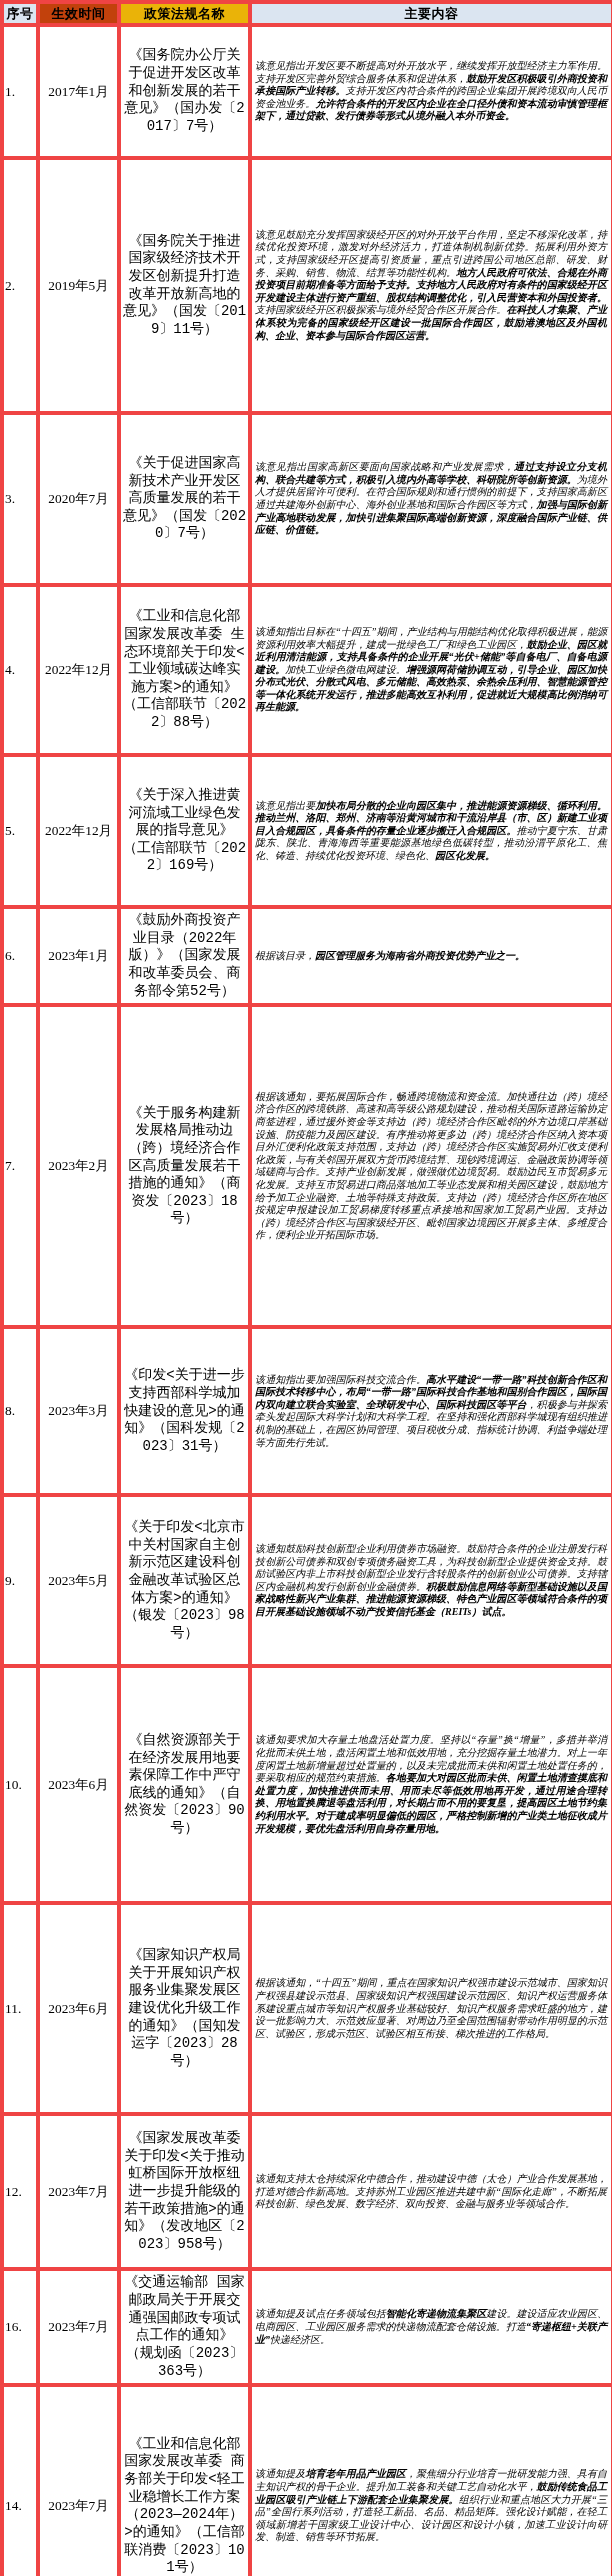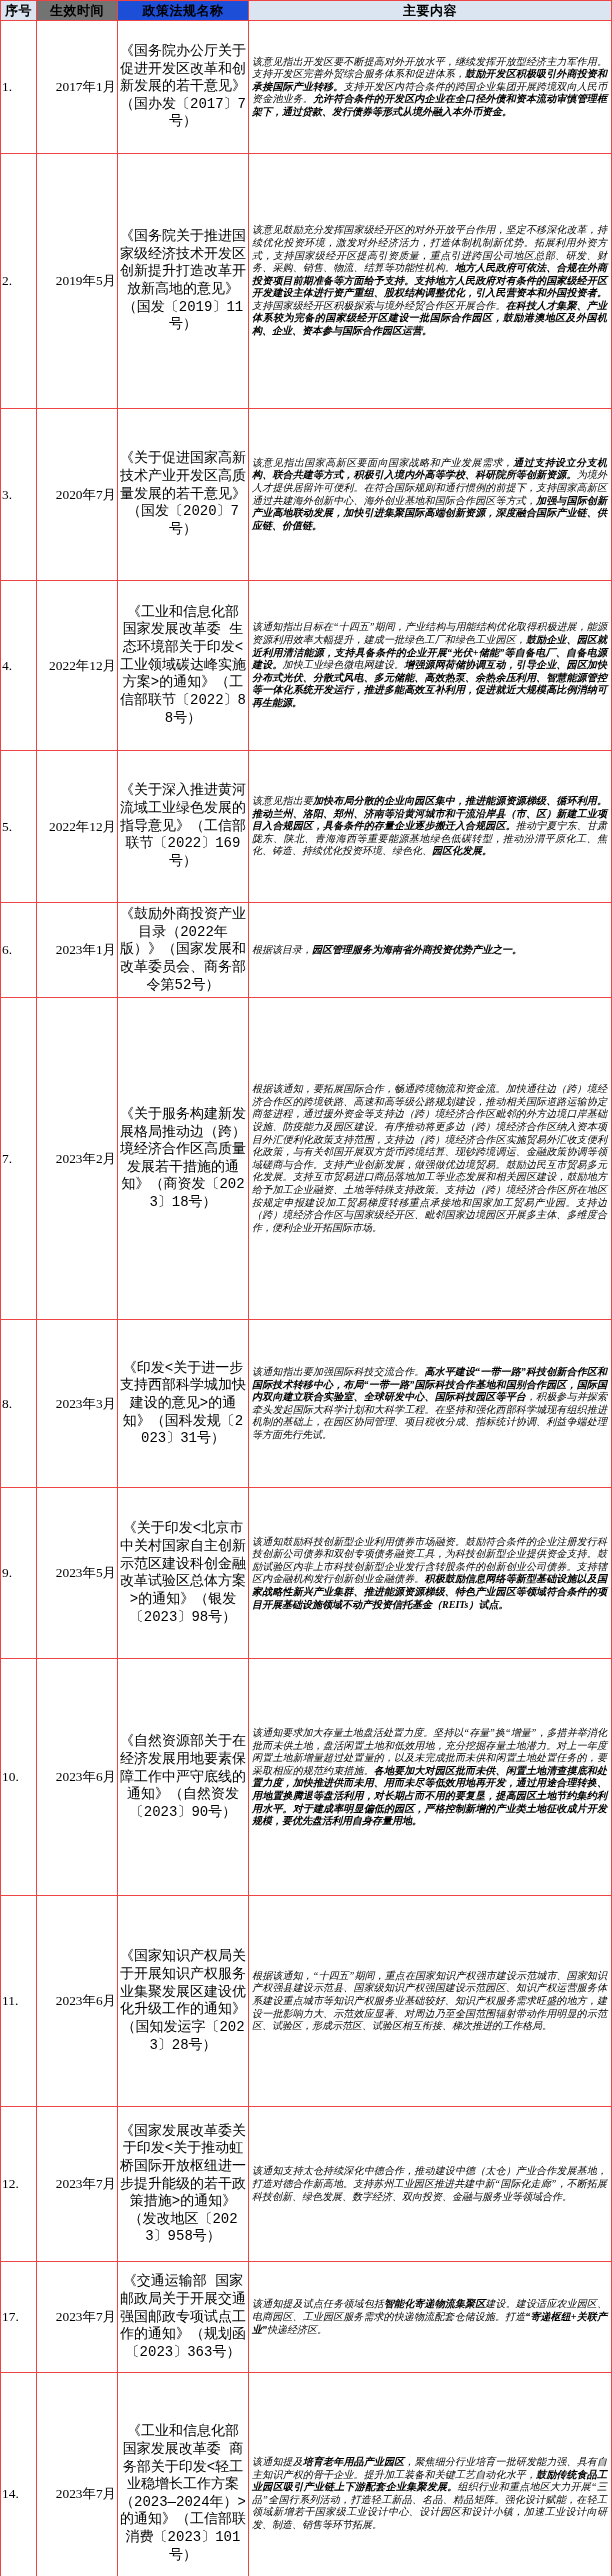--- a/index.html
+++ b/index.html
@@ -1,37 +1,37 @@
 <!DOCTYPE html>
 <html style="font-size:8.2px"><head>
 <meta charset="utf-8">
 <style>
   html,body{margin:0;padding:0;background:#ffffff;}
   body{font-family:"Liberation Serif","DejaVu Serif",serif;color:#000;}
   .doc{width:612px;margin:0 auto;}
   table.policy{width:612px;border-collapse:collapse;table-layout:fixed;}
   table.policy th, table.policy td{
-    border:1px solid #ef4444;
+    border:4px solid #ef4444;
     vertical-align:middle;
     word-break:break-all;
     overflow-wrap:anywhere;
   }
   table.policy th{
     font-size:13px;font-weight:bold;height:17.5px;padding:0.5px 1px;
     text-align:center;letter-spacing:0.5px;
   }
   col.c-no{width:36px;}
   col.c-date{width:81px;}
   col.c-name{width:131px;}
   col.c-content{width:363px;}
   td.no{
     font-size:13.4px;text-align:left;padding:1px 1px;
   }
   td.date{
-    font-size:13.4px;text-align:right;padding:1px 1px;margin-left:23px;
+    font-size:13.4px;text-align:center;padding:1px 1px;margin-left:23px;
   }
   td.name{
     font-size:14px;text-align:center;line-height:1.26;padding:3.1px 1.5px;font-family:Liberation Mono, monospace;
   }
   td.content{
     font-size:10px;text-align:justify;line-height:1.26;padding:4.1px 4.1px 4.1px 3.1px;font-style:italic;
   }
   td.content b{font-weight:bold;}
 </style>
 </head>
@@ -41,22 +41,22 @@
   <table class="policy">
     <colgroup>
       <col class="c-no">
         <col class="c-date">
         <col class="c-name">
         <col class="c-content">
     </colgroup>
     <thead>
       <tr>
         <th style="background: rgb(219, 229, 241);">序号</th>
-        <th style="background: #737373; text-align: center;">生效时间</th>
-        <th style="background: #1d4ed8;">政策法规名称</th>
+        <th style="background: #c2410c; text-align: center;">生效时间</th>
+        <th style="background: #eab308;">政策法规名称</th>
         <th style="background: rgb(219, 229, 241); text-align: center;">主要内容</th>
       </tr>
     </thead>
     <tbody id="rows-body">
         <tr style="height: 133px;">
     <td class="no">1.</td>
     <td class="date">2017年1月</td>
     <td class="name">《国务院办公厅关于促进开发区改革和创新发展的若干意见》（国办发〔2017〕7号）</td>
     <td class="content"><span>该意见指出开发区要不断提高对外开放水平，继续发挥开放型经济主力军作用。支持开发区完善外贸综合服务体系和促进体系，</span><b>鼓励开发区积极吸引外商投资和承接国际产业转移。</b><span>支持开发区内符合条件的跨国企业集团开展跨境双向人民币资金池业务。</span><b>允许符合条件的开发区内企业在全口径外债和资本流动审慎管理框架下，通过贷款、发行债券等形式从境外融入本外币资金。</b></td>
   </tr>
@@ -120,21 +120,21 @@
     <td class="name">《国家知识产权局关于开展知识产权服务业集聚发展区建设优化升级工作的通知》（国知发运字〔2023〕28号）</td>
     <td class="content"><span>根据该通知，“十四五”期间，重点在国家知识产权强市建设示范城市、国家知识产权强县建设示范县、国家级知识产权强国建设示范园区、知识产权运营服务体系建设重点城市等知识产权服务业基础较好、知识产权服务需求旺盛的地方，建设一批影响力大、示范效应显著、对周边乃至全国范围辐射带动作用明显的示范区、试验区，形成示范区、试验区相互衔接、梯次推进的工作格局。</span></td>
   </tr>
         <tr style="height: 155px;">
     <td class="no">12.</td>
     <td class="date">2023年7月</td>
     <td class="name">《国家发展改革委关于印发&lt;关于推动虹桥国际开放枢纽进一步提升能级的若干政策措施&gt;的通知》（发改地区〔2023〕958号）</td>
     <td class="content"><span>该通知支持太仓持续深化中德合作，推动建设中德（太仓）产业合作发展基地，打造对德合作新高地。支持苏州工业园区推进共建中新“国际化走廊”，不断拓展科技创新、绿色发展、数字经济、双向投资、金融与服务业等领域合作。</span></td>
   </tr>
         <tr style="height: 111px;">
-    <td class="no">17.</td>
+    <td class="no">16.</td>
     <td class="date">2023年7月</td>
     <td class="name">《交通运输部 国家邮政局关于开展交通强国邮政专项试点工作的通知》（规划函〔2023〕363号）</td>
     <td class="content"><span>该通知提及试点任务领域包括</span><b>智能化寄递物流集聚区</b><span>建设。建设适应农业园区、电商园区、工业园区服务需求的快递物流配套仓储设施。打造</span><b>“寄递枢纽+关联产业”</b><span>快递经济区。</span></td>
   </tr>
         <tr style="height: 242px;">
     <td class="no">14.</td>
     <td class="date">2023年7月</td>
     <td class="name">《工业和信息化部 国家发展改革委 商务部关于印发&lt;轻工业稳增长工作方案（2023—2024年）&gt;的通知》（工信部联消费〔2023〕101号）</td>
     <td class="content"><span>该通知提及</span><b>培育老年用品产业园区</b><span>，聚焦细分行业培育一批研发能力强、具有自主知识产权的骨干企业。提升加工装备和关键工艺自动化水平，</span><b>鼓励传统食品工业园区吸引产业链上下游配套企业集聚发展。</b><span>组织行业和重点地区大力开展“三品”全国行系列活动，打造轻工新品、名品、精品矩阵。强化设计赋能，在轻工领域新增若干国家级工业设计中心、设计园区和设计小镇，加速工业设计向研发、制造、销售等环节拓展。</span></td>
   </tr>

